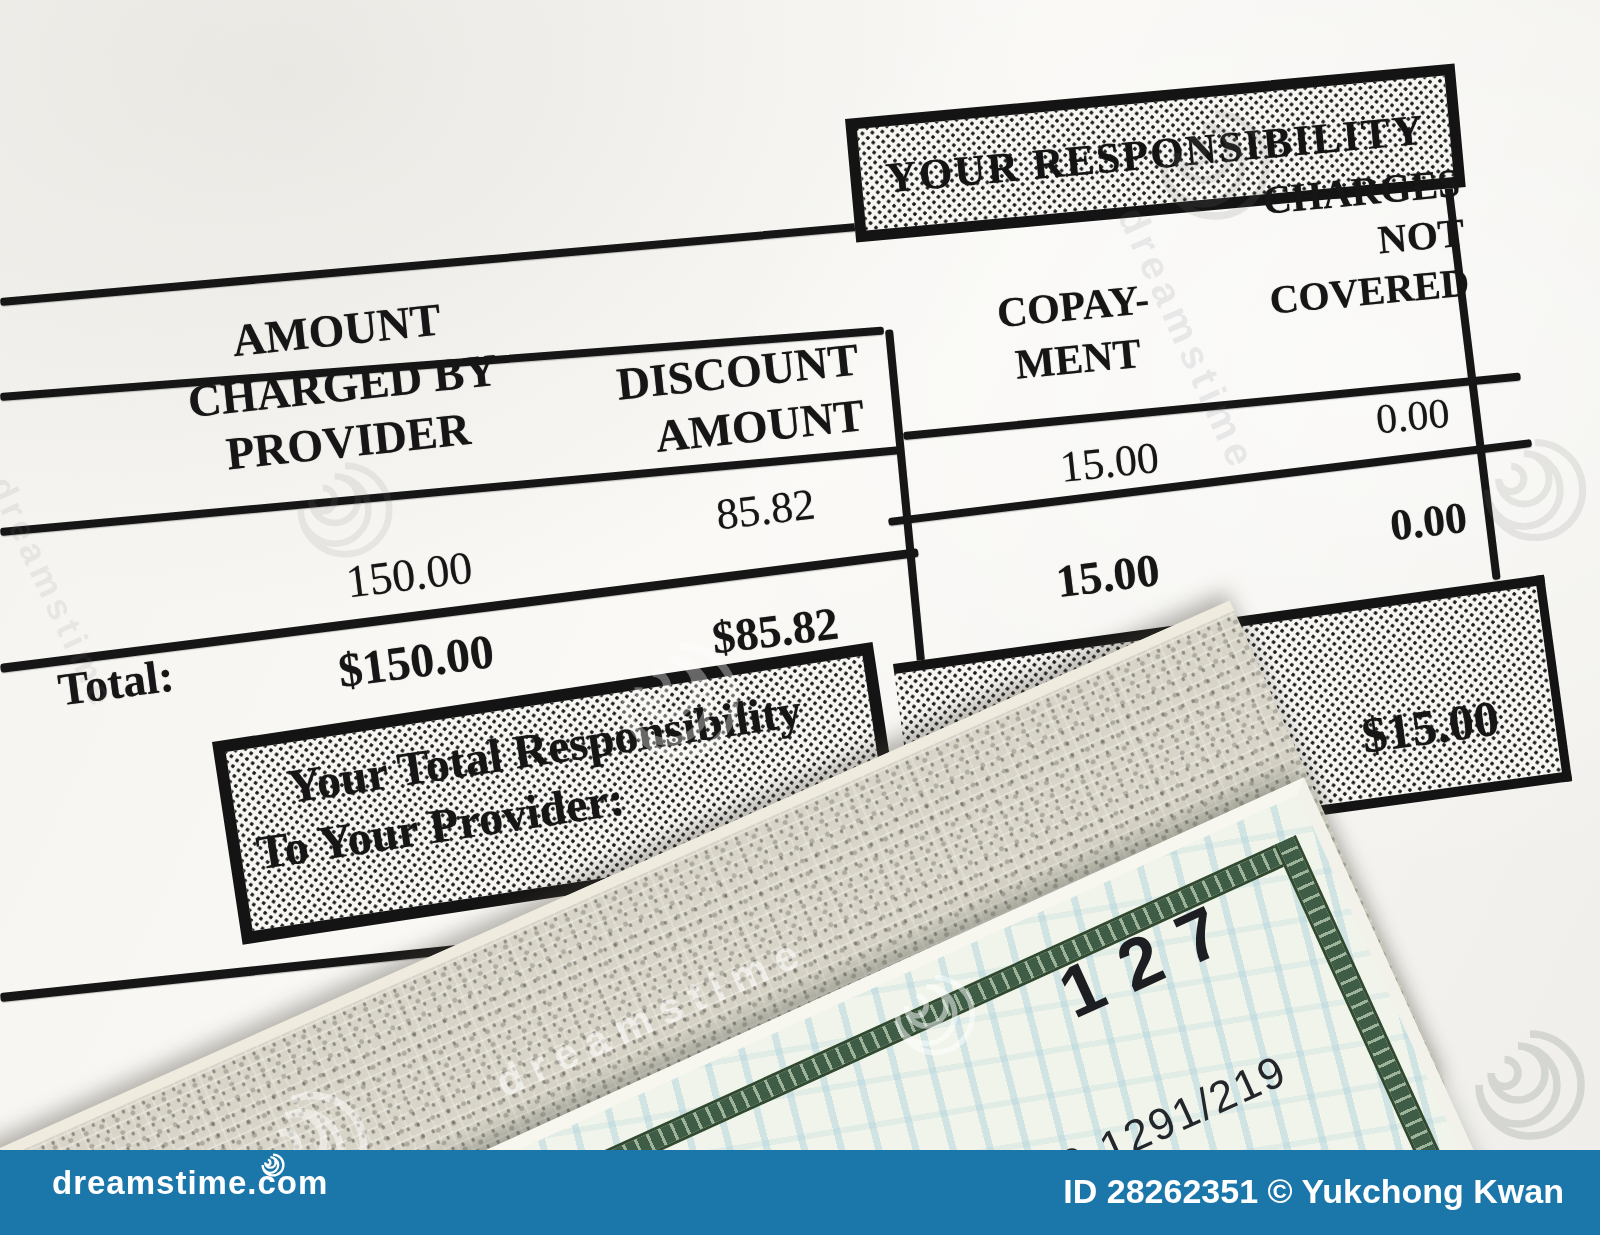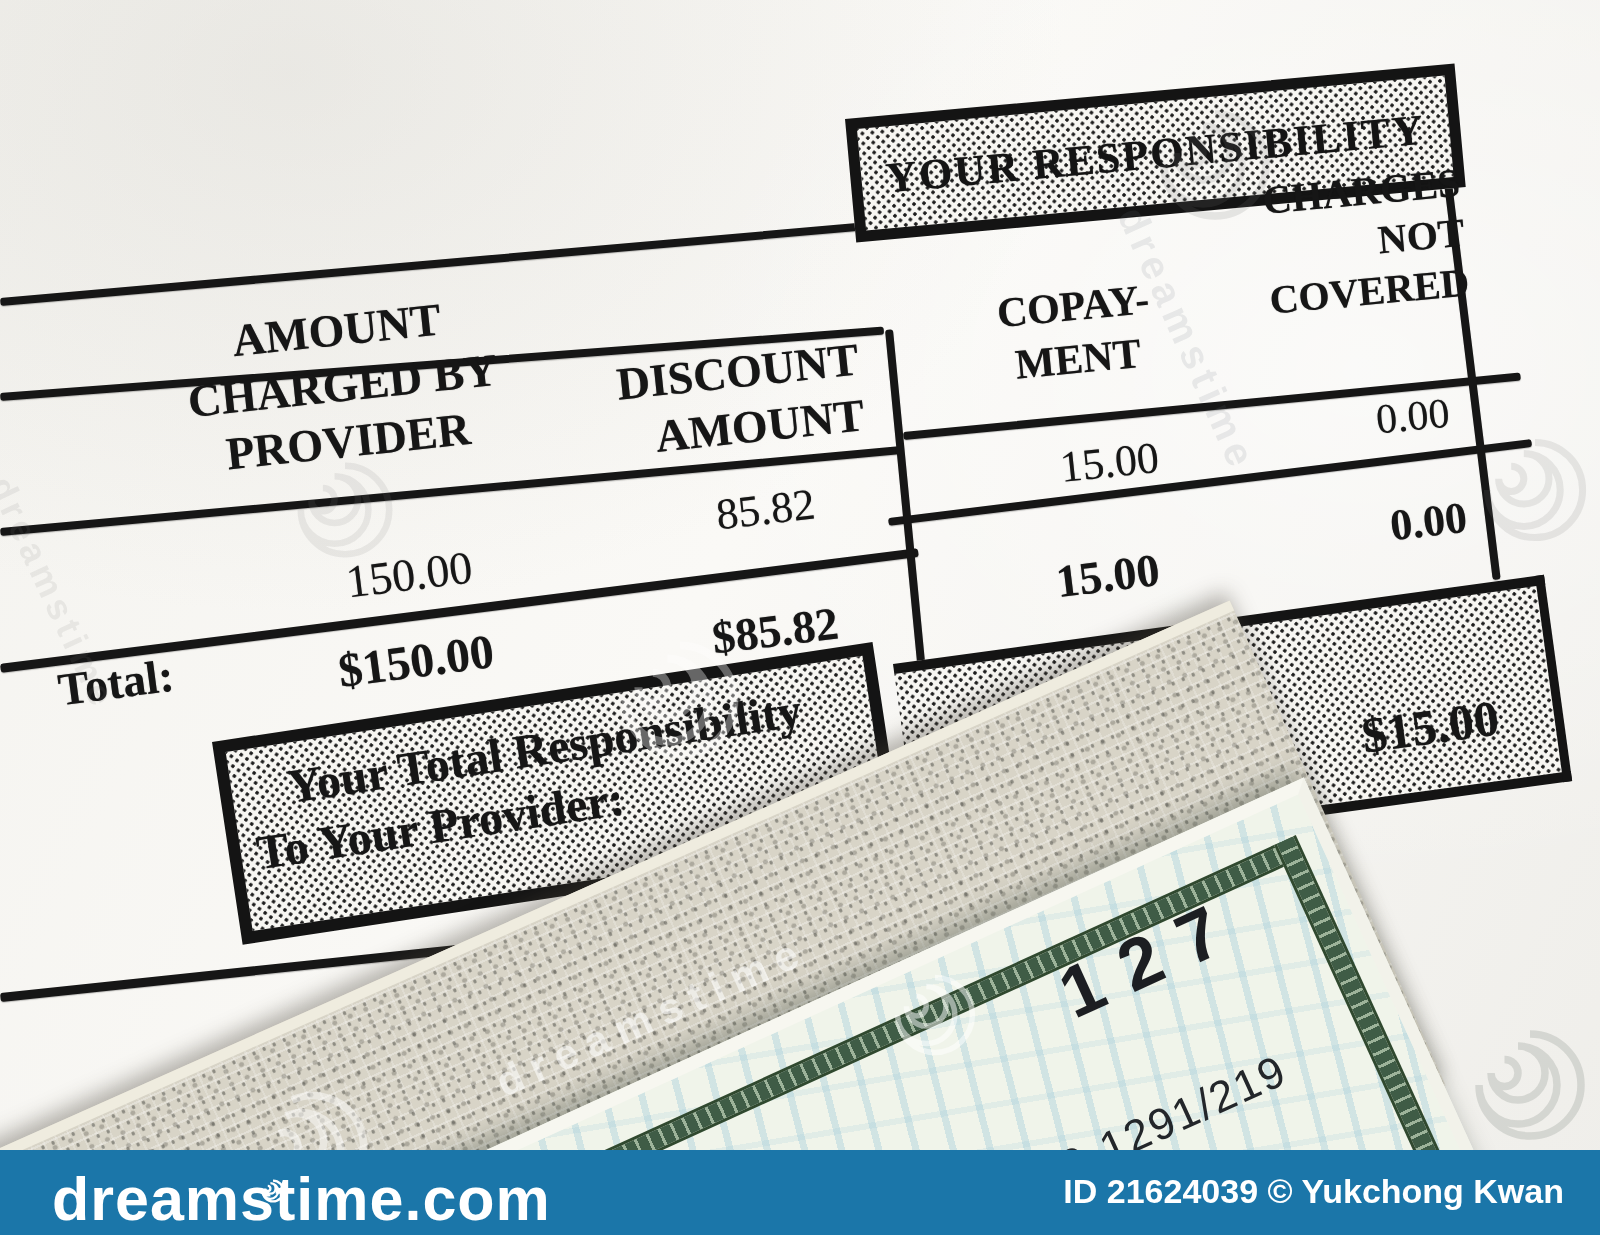--- a/index.html
+++ b/index.html
@@ -59,21 +59,21 @@
     background:repeating-linear-gradient(0deg,#3f5c46 0 5px,#9db39a 5px 8px,#3f5c46 8px 13px);
     border-left:3px solid #30492f;border-right:3px solid #30492f;box-sizing:border-box;}
   .check-num{position:absolute;font-family:"Liberation Sans",sans-serif;color:#1c1e22;}
   
   .wm{position:absolute;pointer-events:none;}
   .wm svg{display:block;width:100%;height:100%;}
   .wmtext{position:absolute;font-family:"Liberation Sans",sans-serif;font-weight:700;pointer-events:none;}
   
   #bar{position:absolute;left:0;top:1150px;width:1600px;height:85px;background:#1b76a9;}
   #logo{position:absolute;left:52px;top:14px;font-family:"Liberation Sans",sans-serif;
-    font-weight:700;font-size:61px;color:#fff;letter-spacing:1px;}
+    font-weight:700;font-size:33px;color:#fff;letter-spacing:1px;}
   #spiral{position:absolute;left:208px;top:-16px;width:26px;height:26px;}
   #credit{position:absolute;right:36px;top:22px;font-family:"Liberation Sans",sans-serif;
     font-weight:700;font-size:34px;color:#fff;}
 </style>
 </head>
 <body>
 
 <div id="canvas">
 
   <div class="rule" style="left:0;top:298px;width:880px;height:8px;transform:rotate(-5deg);"></div>
@@ -185,16 +185,16 @@
 
   <div id="bar">
     <div id="logo">
       <span>dreamstime.com</span>
       <span id="spiral">
         <svg viewBox="0 0 20 20">
             <path d="M10 2 a8 8 0 1 1 -8 8 a6 6 0 1 0 6 -6 a4 4 0 1 1 -4 4 a2 2 0 1 0 2 -2" fill="none" stroke="#fff" stroke-width="1.8"></path>
           </svg>
       </span>
     </div>
-    <div id="credit">ID 21624039 © Yukchong Kwan</div>
+    <div id="credit">ID 28262351 © Yukchong Kwan</div>
   </div>
 
 </div>
 
 </body></html>

